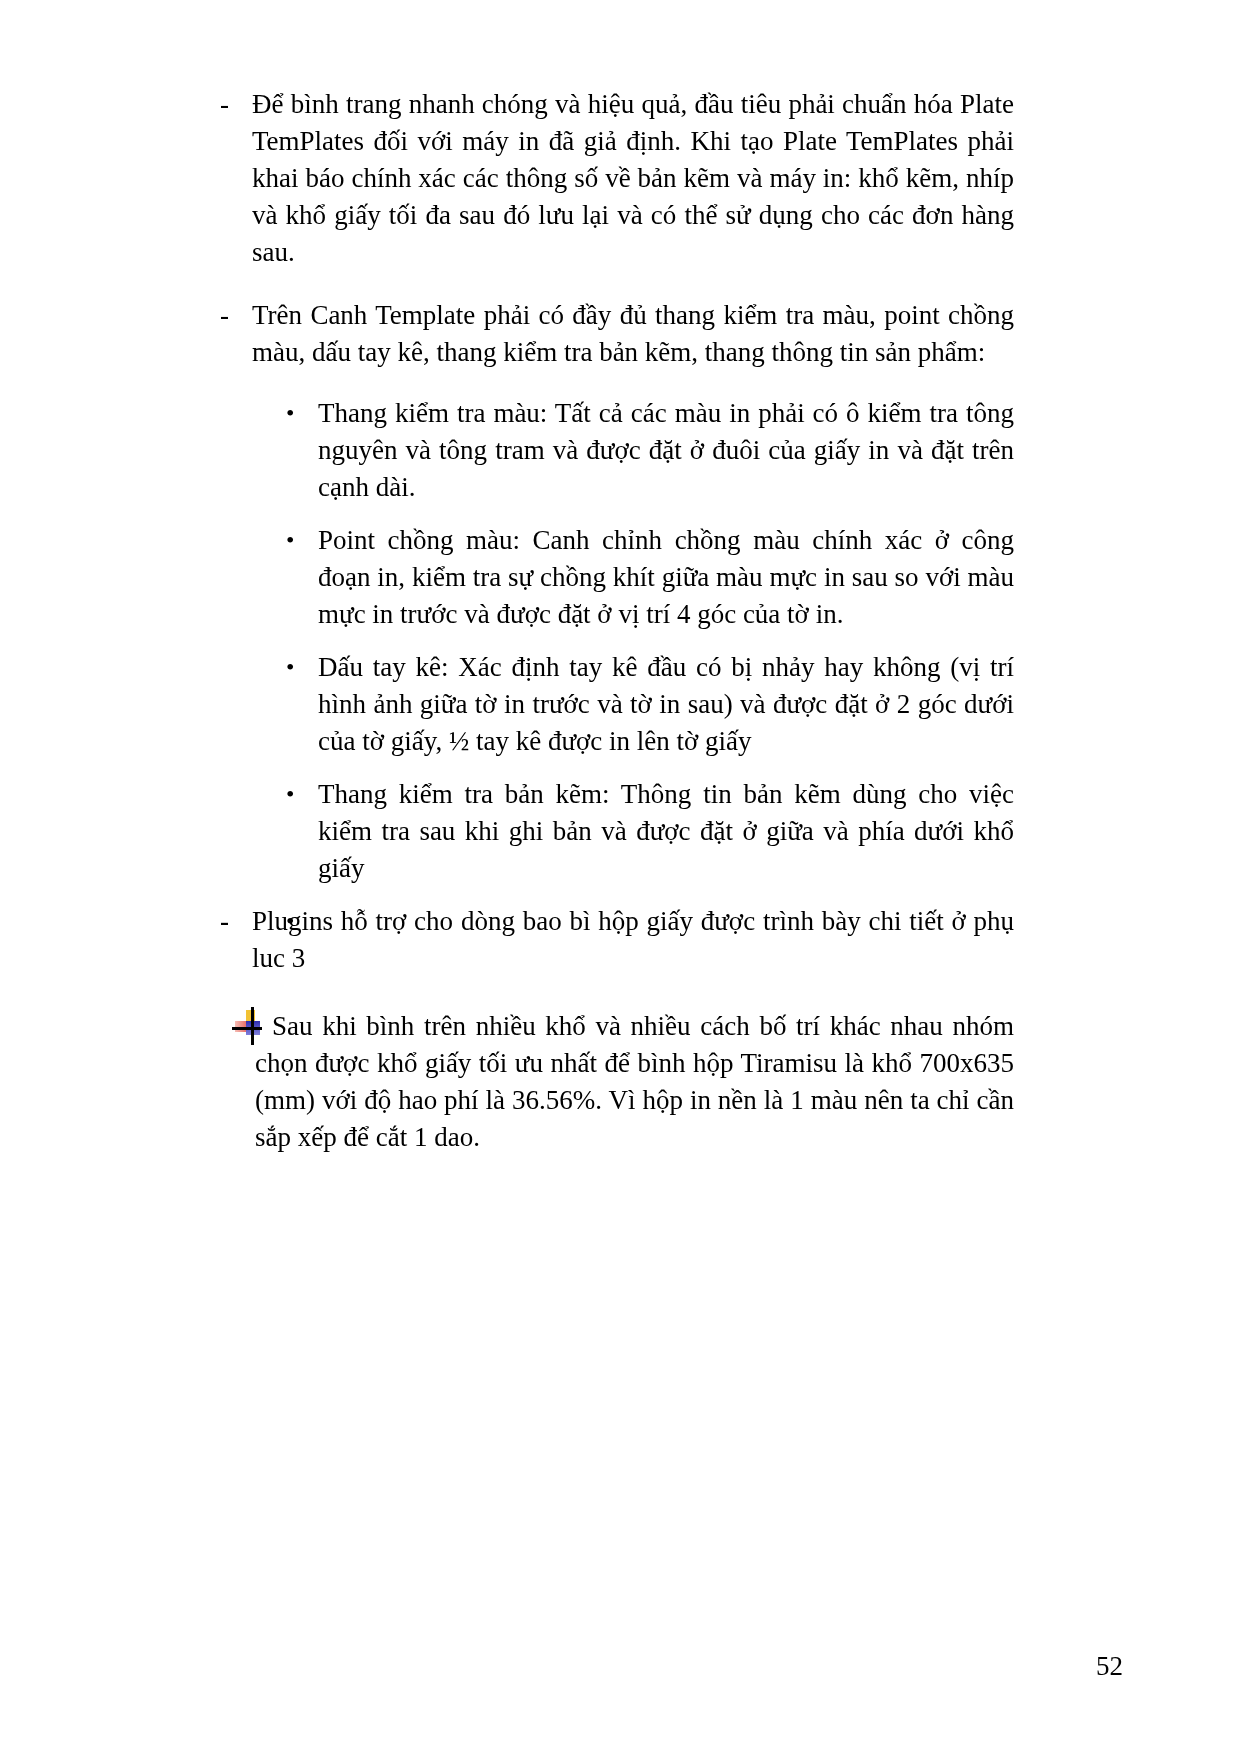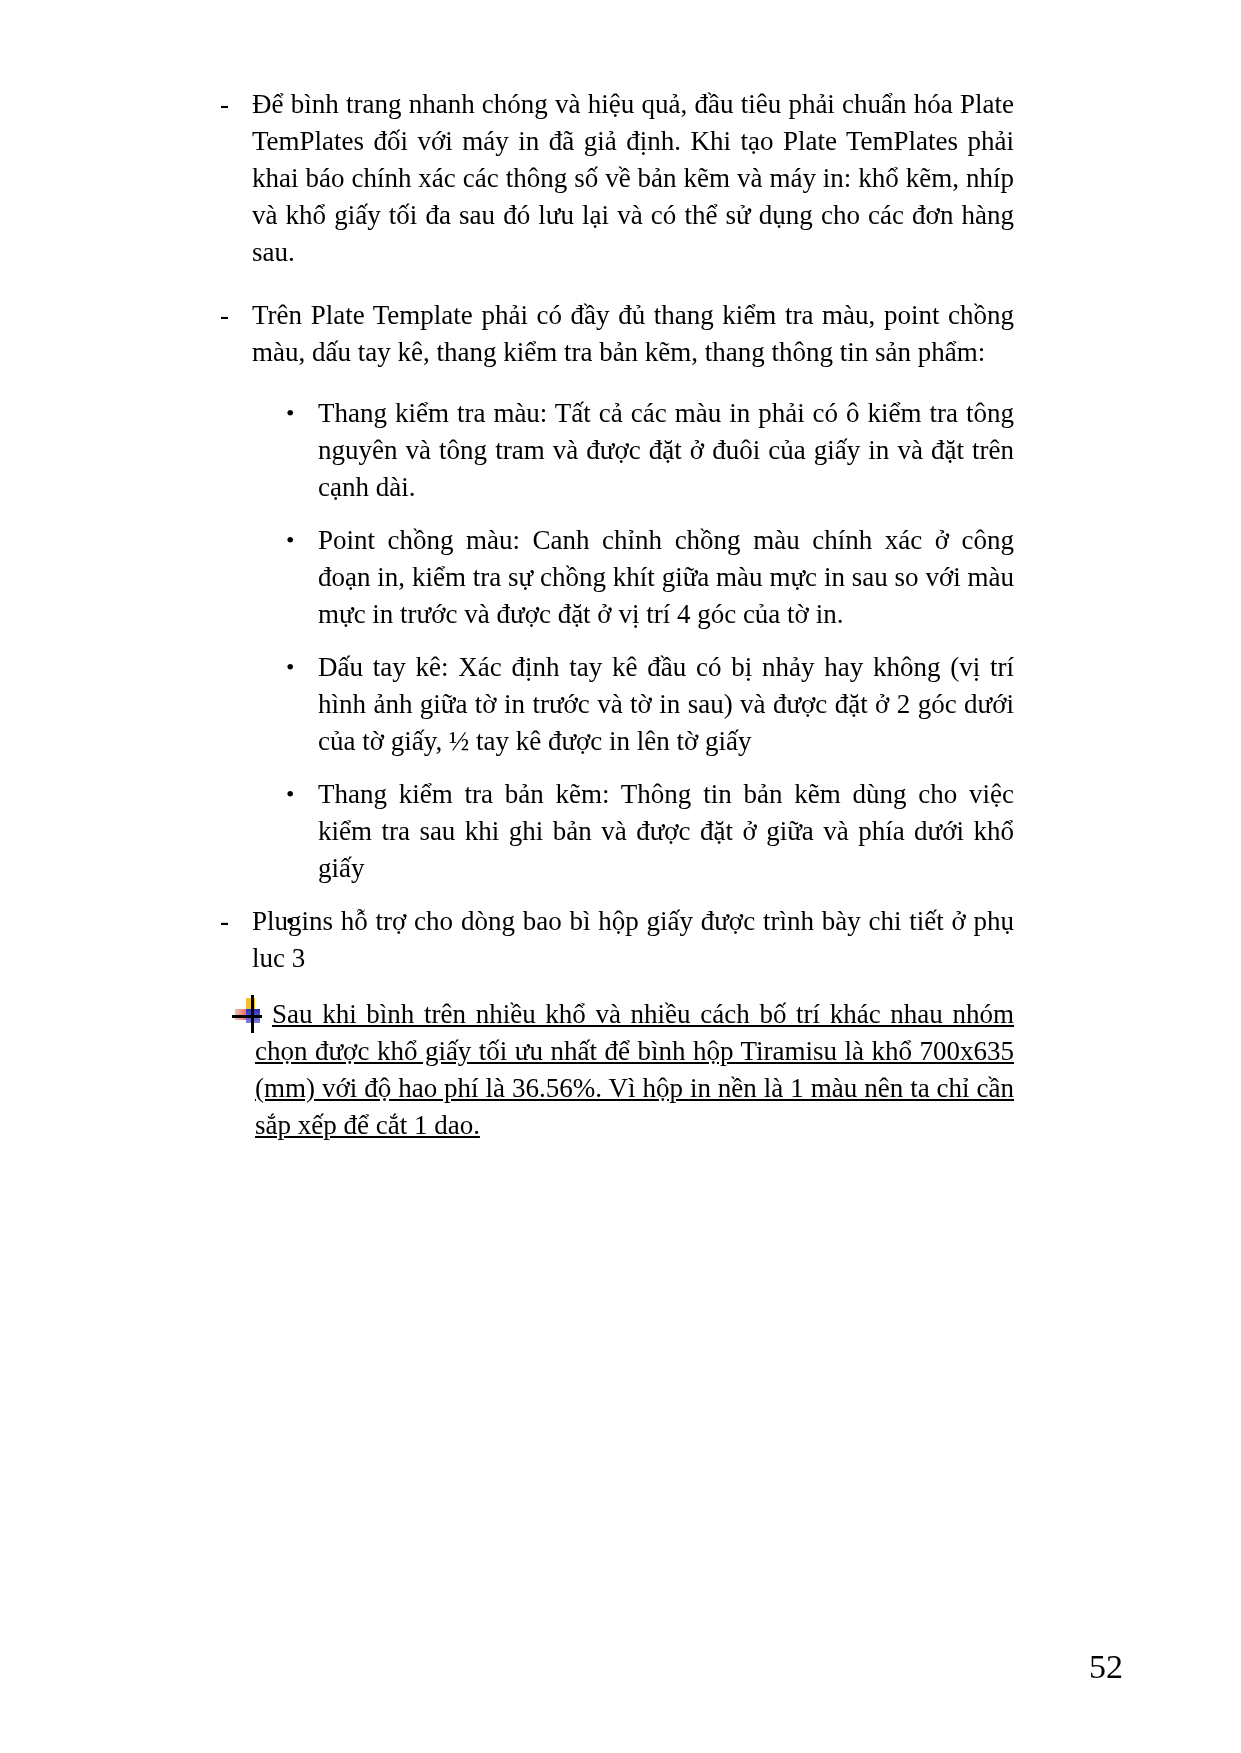--- a/index.html
+++ b/index.html
@@ -27,21 +27,21 @@
   }
   .lvl1 { padding-left: 32px; }
   .lvl1 > .marker { position: absolute; left: 0; top: 0; }
   .lvl2 { padding-left: 98px; }
   .lvl2 > .marker { position: absolute; left: 66px; top: 0; font-size: 24px; }
   .lvl-icon { padding-left: 35px; text-indent: -23px; }
   .gap-para    { margin-top: 26px; }
   .gap-sub1    { margin-top: 24px; }
   .gap-sub     { margin-top: 16px; }
   .gap-none    { margin-top: 0; }
-  .gap-final   { margin-top: 18px; text-decoration: underline; }
+  .gap-final   { margin-top: 30px; }
 
   
   .cross-icon {
     position: relative;
     display: inline-block;
     width: 30px;
     height: 38px;
     margin-right: 10px;
     vertical-align: -10px;
     text-indent: 0;
@@ -64,38 +64,38 @@
   }
   .cross-icon .bar-h {
     position: absolute; left: 0; top: 20px; width: 30px; height: 3px;
     background: var(--ic-cross, #000000);
   }
 
   .footer {
     position: absolute;
     top: 1648px;
     right: 118px;
-    font-size: 34px;
+    font-size: 27px;
     line-height: 37px;
   }
 </style>
 </head>
 <body>
 
 <div class="page">
   <div class="content">
 
     <div class="item lvl1">
       <span class="marker">-</span>
       <span>Để bình trang nhanh chóng và hiệu quả, đầu tiêu phải chuẩn hóa Plate TemPlates đối với máy in đã giả định. Khi tạo Plate TemPlates phải khai báo chính xác các thông số về bản kẽm và máy in: khổ kẽm, nhíp và khổ giấy tối đa sau đó lưu lại và có thể sử dụng cho các đơn hàng sau.</span>
     </div>
 
     <div class="item lvl1 gap-para">
       <span class="marker">-</span>
-      <span>Trên Plate Template phải có đầy đủ thang kiểm tra màu, point chồng màu, dấu tay kê, thang kiểm tra bản kẽm, thang thông tin sản phẩm:</span>
+      <span>Trên Canh Template phải có đầy đủ thang kiểm tra màu, point chồng màu, dấu tay kê, thang kiểm tra bản kẽm, thang thông tin sản phẩm:</span>
     </div>
 
     <div class="item lvl2 gap-sub1">
       <span class="marker">•</span>
       <span>Thang kiểm tra màu: Tất cả các màu in phải có ô kiểm tra tông nguyên và tông tram và được đặt ở đuôi của giấy in và đặt trên cạnh dài.</span>
     </div>
 
     <div class="item lvl2 gap-sub">
       <span class="marker">•</span>
       <span>Point chồng màu: Canh chỉnh chồng màu chính xác ở công đoạn in, kiểm tra sự chồng khít giữa màu mực in sau so với màu mực in trước và được đặt ở vị trí 4 góc của tờ in.</span>

